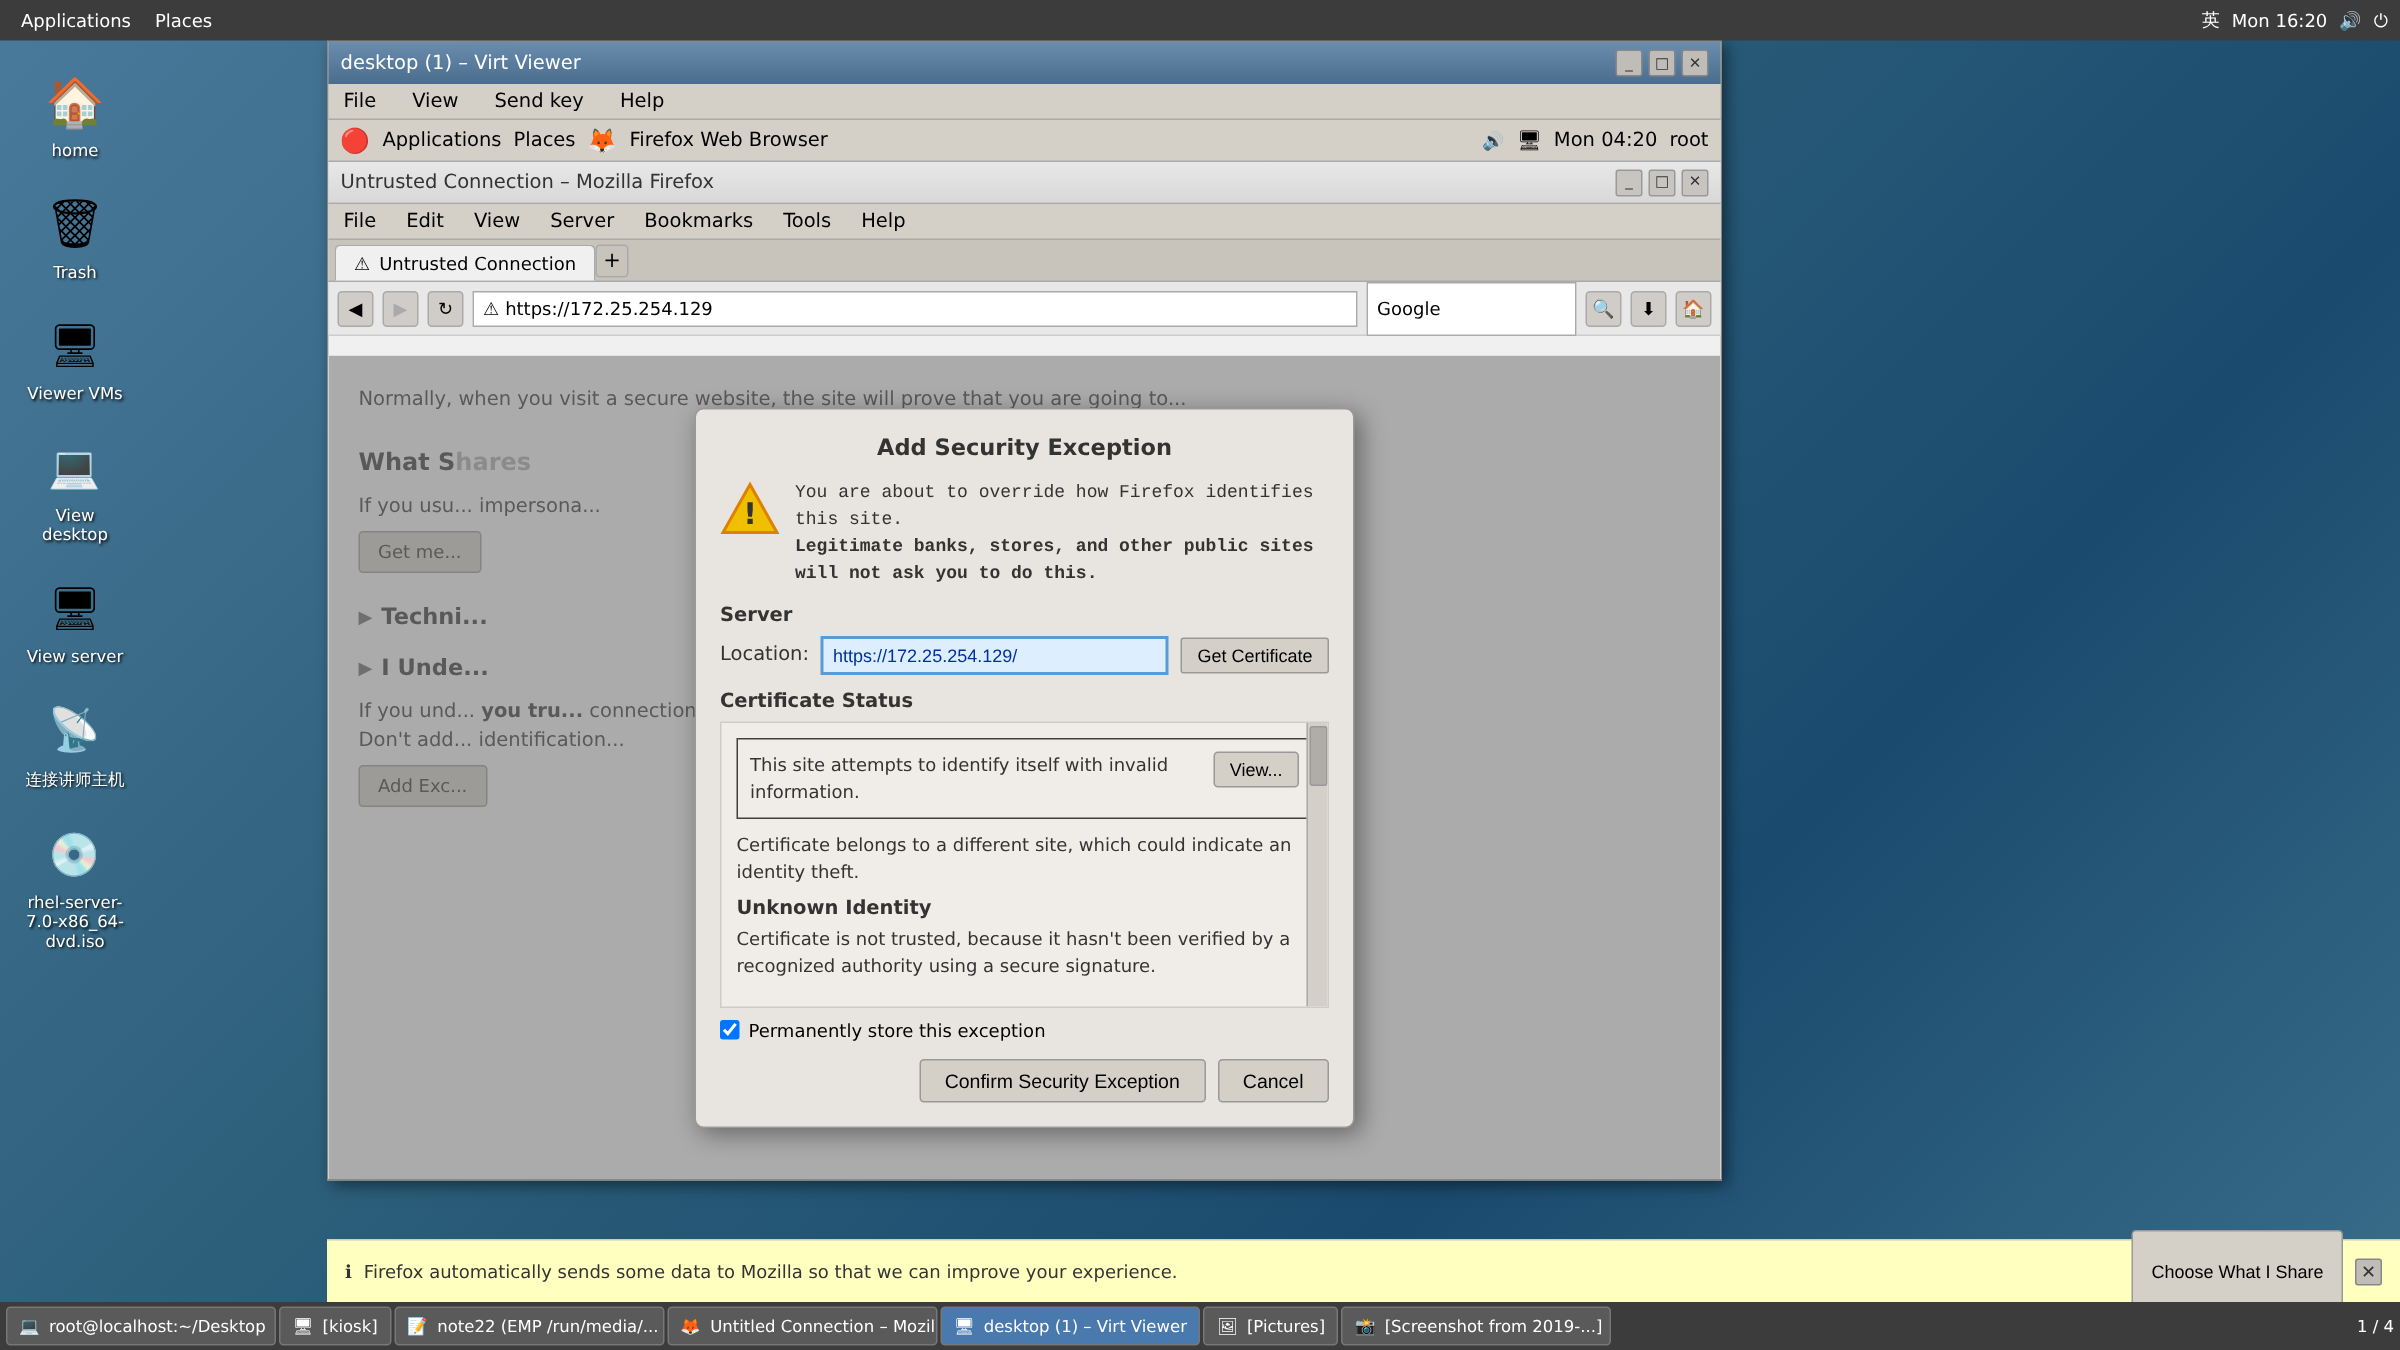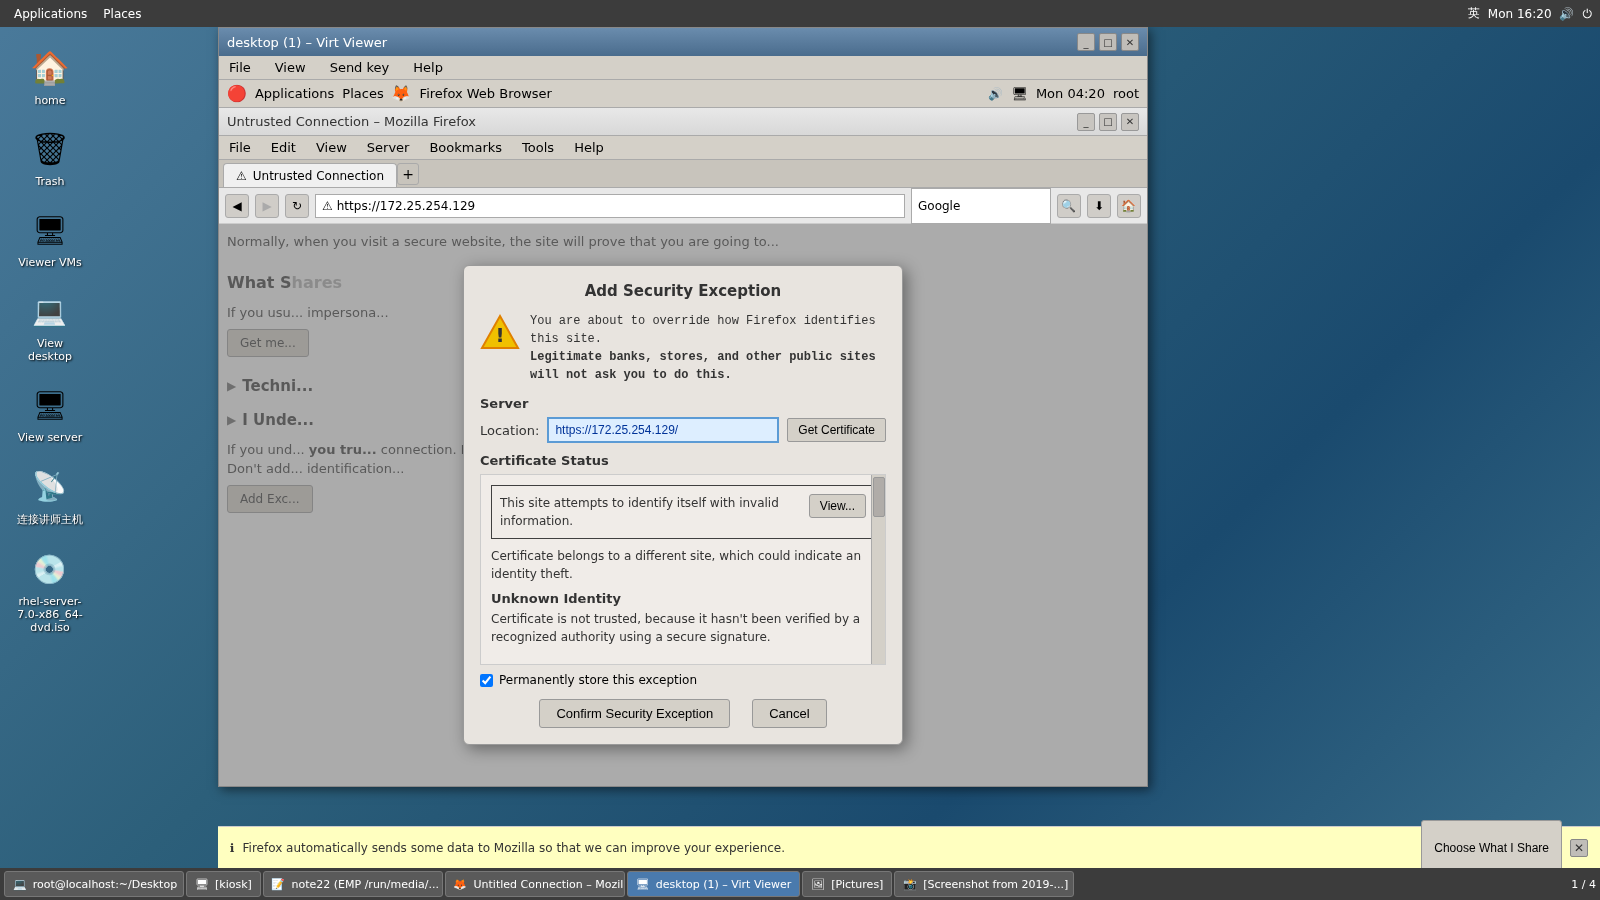--- a/index.html
+++ b/index.html
@@ -252,23 +252,24 @@
       justify-content: center;
       cursor: pointer;
       font-size: 14px;
       margin-bottom: 2px;
     }
 
     
     .firefox-content {
       flex: 1;
       background: #f5f5f5;
-      padding: 8px;
+      padding: 20px;
       overflow: hidden;
       position: relative;
+      margin-top: 13px;
     }
     .firefox-page-content {
       color: #333;
       font-size: 13px;
       line-height: 1.5;
     }
     .firefox-page-content h2 { font-size: 16px; margin-bottom: 8px; }
     .page-section-title {
       display: flex;
       align-items: center;
@@ -412,22 +413,22 @@
     .dialog-checkbox-row {
       display: flex;
       align-items: center;
       gap: 6px;
       margin: 6px 0 12px;
       font-size: 12px;
     }
 
     .dialog-buttons {
       display: flex;
-      justify-content: center;
-      gap: 22px;
+      justify-content: flex-end;
+      gap: 8px;
     }
     .dialog-confirm-btn {
       padding: 6px 16px;
       background: #d4d0c8;
       border: 1px solid #999;
       border-radius: 3px;
       cursor: pointer;
       font-size: 13px;
     }
     .dialog-cancel-btn {

